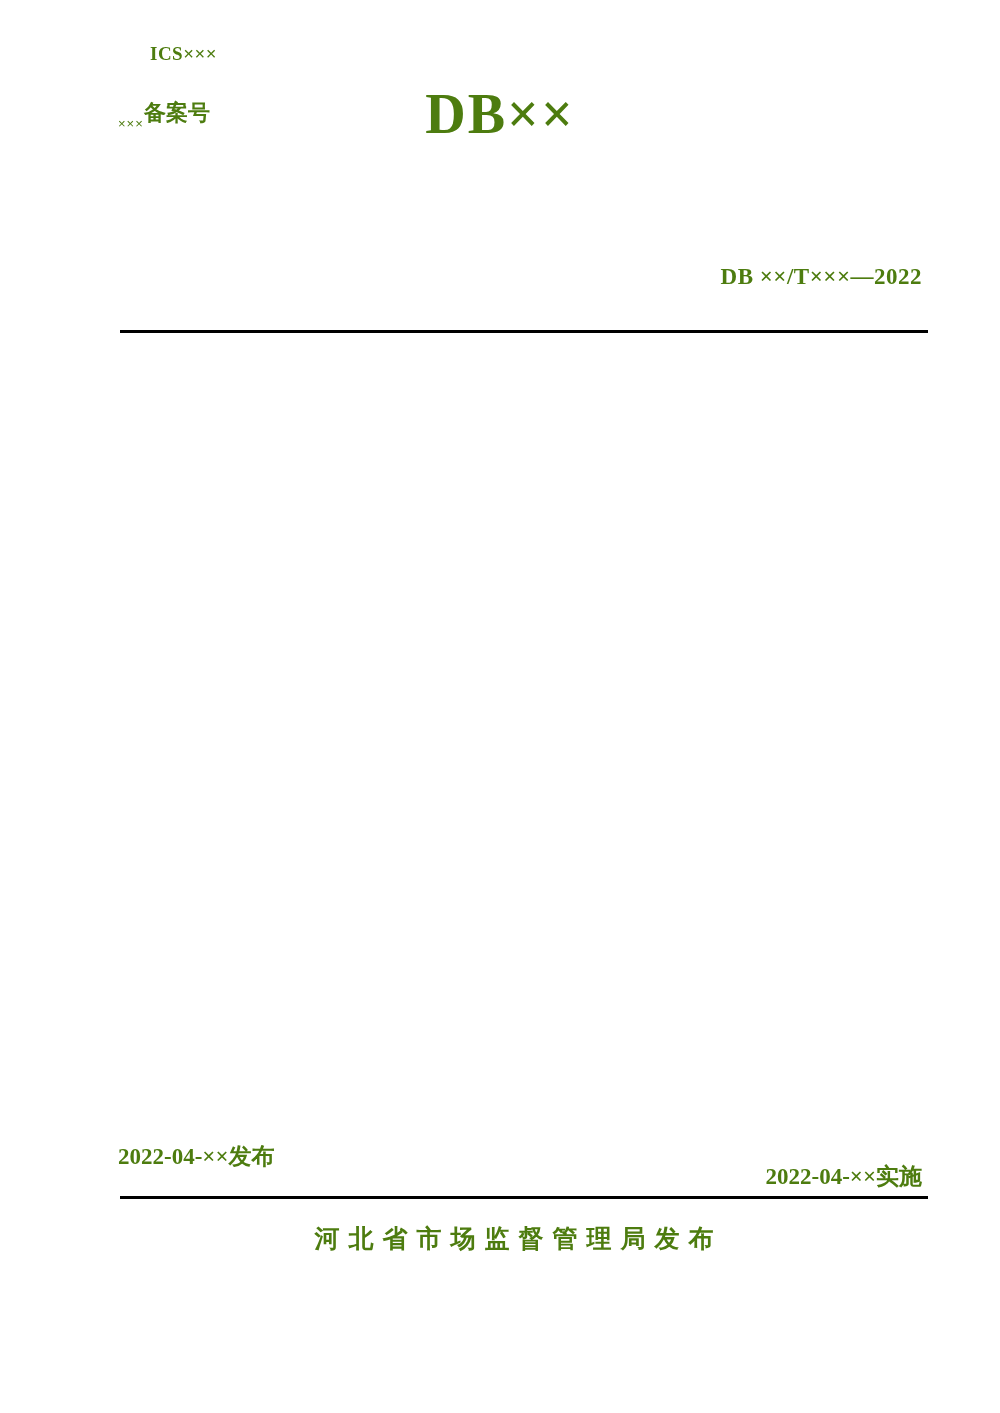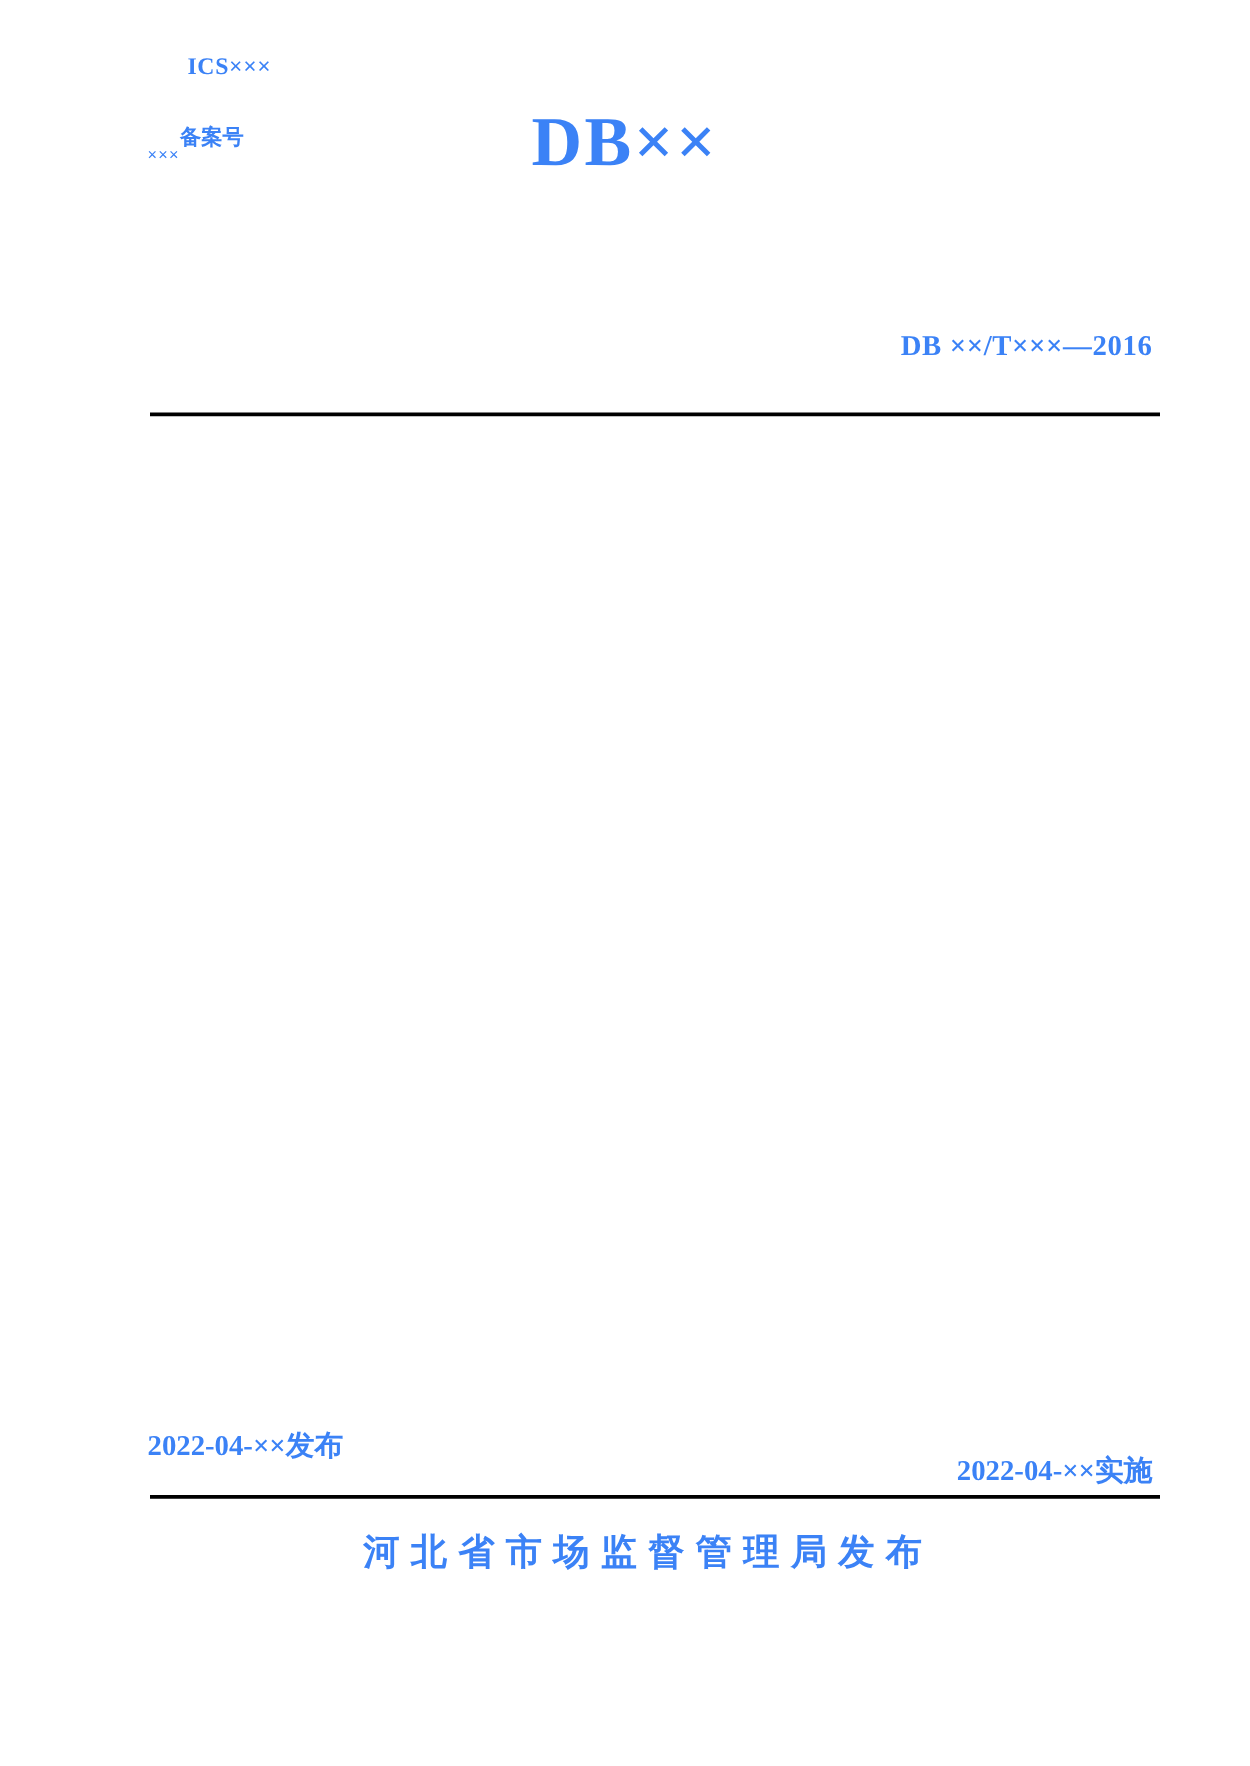--- a/index.html
+++ b/index.html
@@ -7,41 +7,41 @@
     padding: 0;
     background: #ffffff;
   }
   .page {
     position: relative;
     width: 1000px;
     height: 1413px;
     margin: 0 auto;
     background: #ffffff;
     font-family: "Liberation Serif", serif;
-    color: #3b82f6;
+    color: #4d7c0f;
     overflow: hidden;
   }
 
   
   .ics {
     position: absolute;
     left: 150px;
     top: 43px;
     font-family: "Liberation Serif", serif;
     font-weight: bold;
     font-size: 19px;
     letter-spacing: 0.5px;
   }
   .record-no {
     position: absolute;
     left: 144px;
     top: 98px;
     font-family: "Liberation Sans", sans-serif;
     font-weight: bold;
-    font-size: 17px;
+    font-size: 22px;
   }
   .record-xxx {
     position: absolute;
     left: 118px;
     top: 116px;
     font-family: "Liberation Sans", sans-serif;
     font-size: 13px;
     letter-spacing: 1px;
   }
 
@@ -147,39 +147,39 @@
     border-top: 3px solid #000;
   }
   .publisher {
     position: absolute;
     left: 100px;
     right: 72px;
     top: 1222px;
     text-align: center;
     font-family: "Liberation Sans", sans-serif;
     font-weight: bold;
-    font-size: 29px;
+    font-size: 25px;
     letter-spacing: 9px;
     text-indent: 9px;
     white-space: nowrap;
   }
 </style>
 </head>
 <body>
 
 <div class="page">
 
   <div class="ics">ICS×××</div>
   <div class="record-no">备案号</div>
   <div class="record-xxx">×××</div>
 
   <div class="db-mark">DB××</div>
 
 
-  <div class="std-number">DB ××/T×××—2016</div>
+  <div class="std-number">DB ××/T×××—2022</div>
 
   <div class="rule-top"></div>
 
 
   <div class="issue-date">2022-04-××发布</div>
   <div class="effective-date">2022-04-××实施</div>
 
   <div class="rule-bottom"></div>
 
   <div class="publisher">河北省市场监督管理局发布</div>

